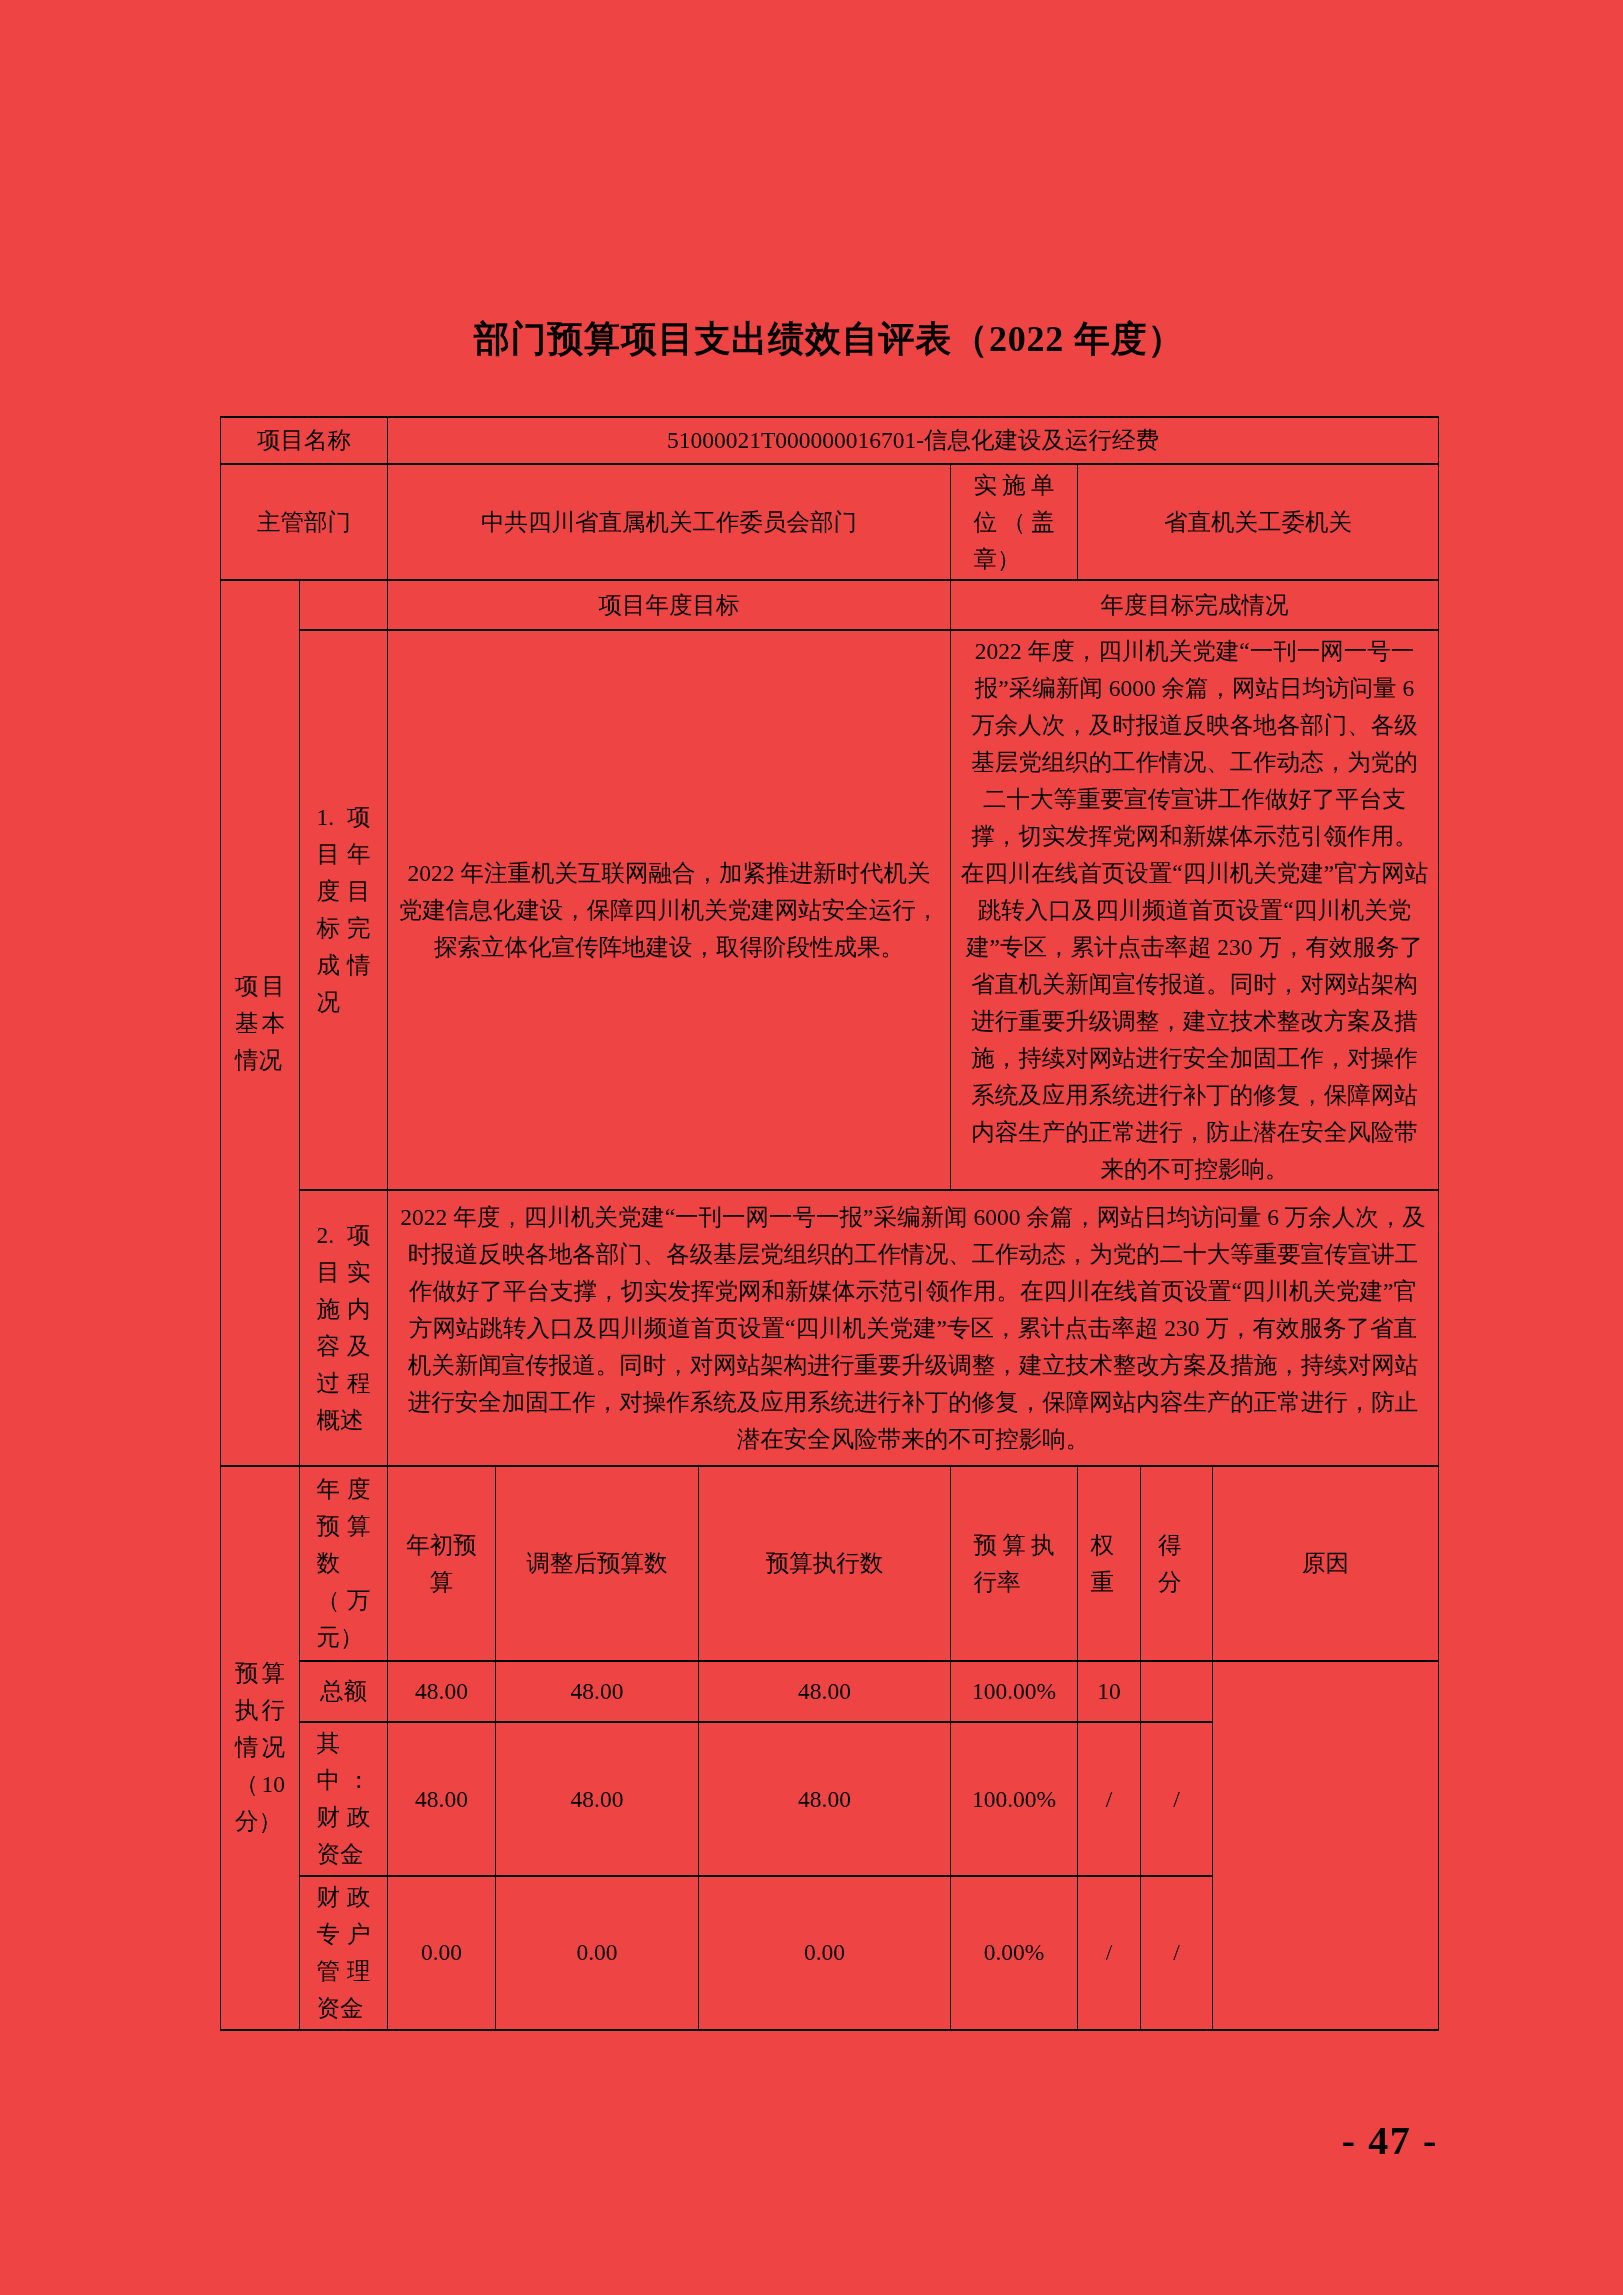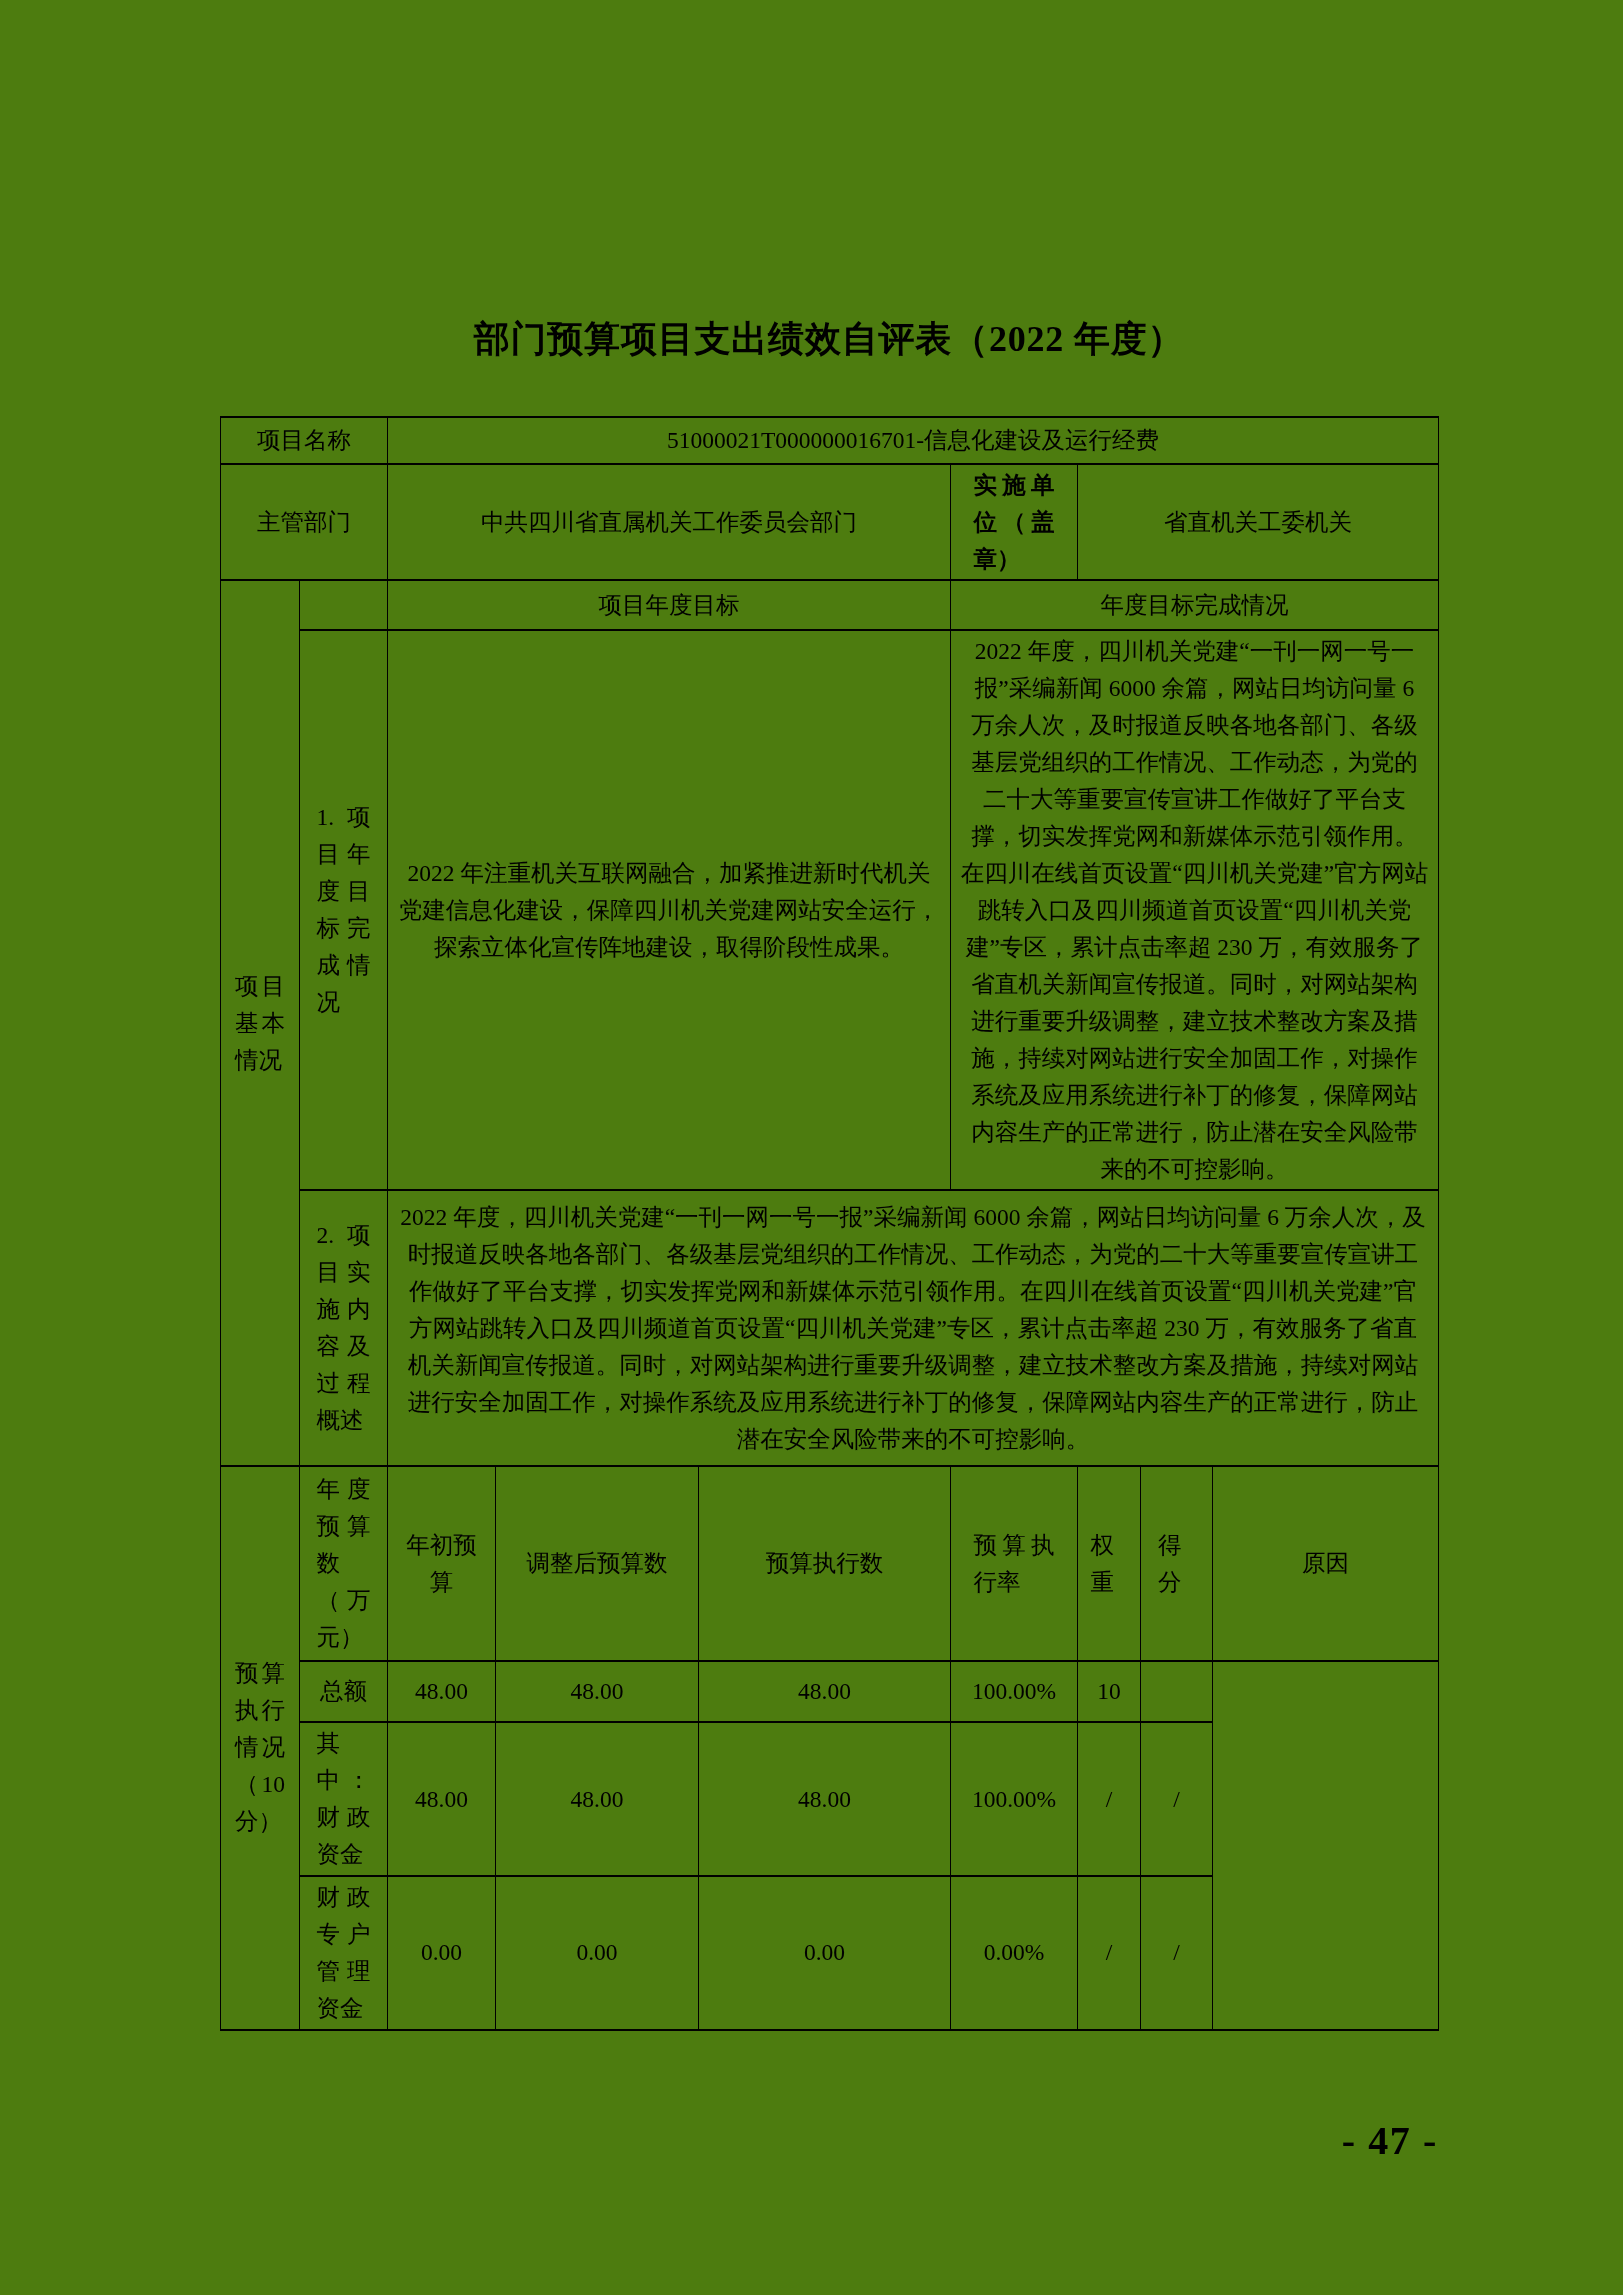--- a/index.html
+++ b/index.html
@@ -4,21 +4,21 @@
 <style>
   html, body {
     margin: 0;
     padding: 0;
     background: #ffffff;
   }
   .page {
     position: relative;
     width: 1623px;
     height: 2295px;
-    background: #4d7c0f;
+    background: #ef4444;
     font-family: "Liberation Serif", "DejaVu Serif", serif;
     color: #000000;
     overflow: hidden;
   }
   .doc-title {
     position: absolute;
     top: 315px;
     left: 220px;
     width: 1218px;
     text-align: center;
@@ -82,21 +82,21 @@
     vertical-align: top;
     line-height: 37px;
     padding: 3.2px 9.7px;
   }
   td.desc-cell {
     text-align: left;
     vertical-align: top;
     line-height: 38px;
     padding: 2.4px 13px;
   }
-  td.unit-label-cell { padding: 0 4.9px; line-height: 36px; font-weight: bold; }
+  td.unit-label-cell { padding: 0 4.9px; line-height: 36px; }
 
   .page-num {
     position: absolute;
     top: 2117px;
     left: 220px;
     width: 1218px;
     text-align: right;
     font-size: 40px;
     font-weight: bold;
     letter-spacing: 1.6px;

